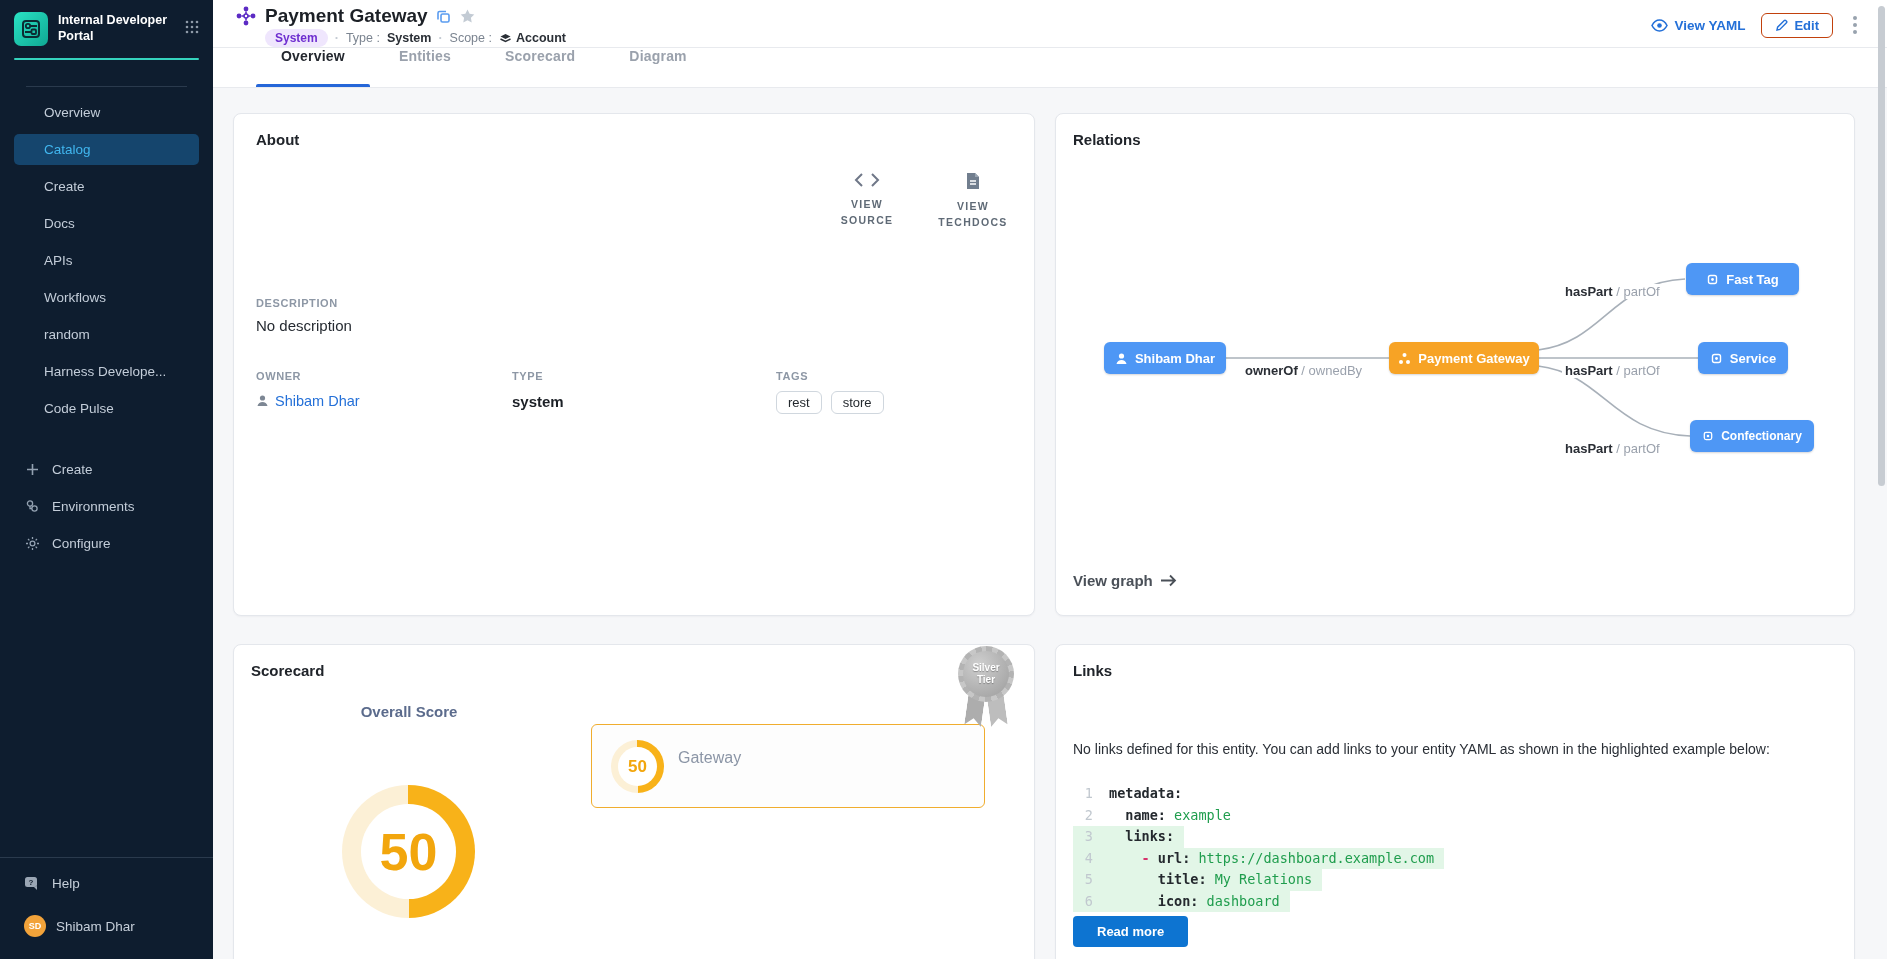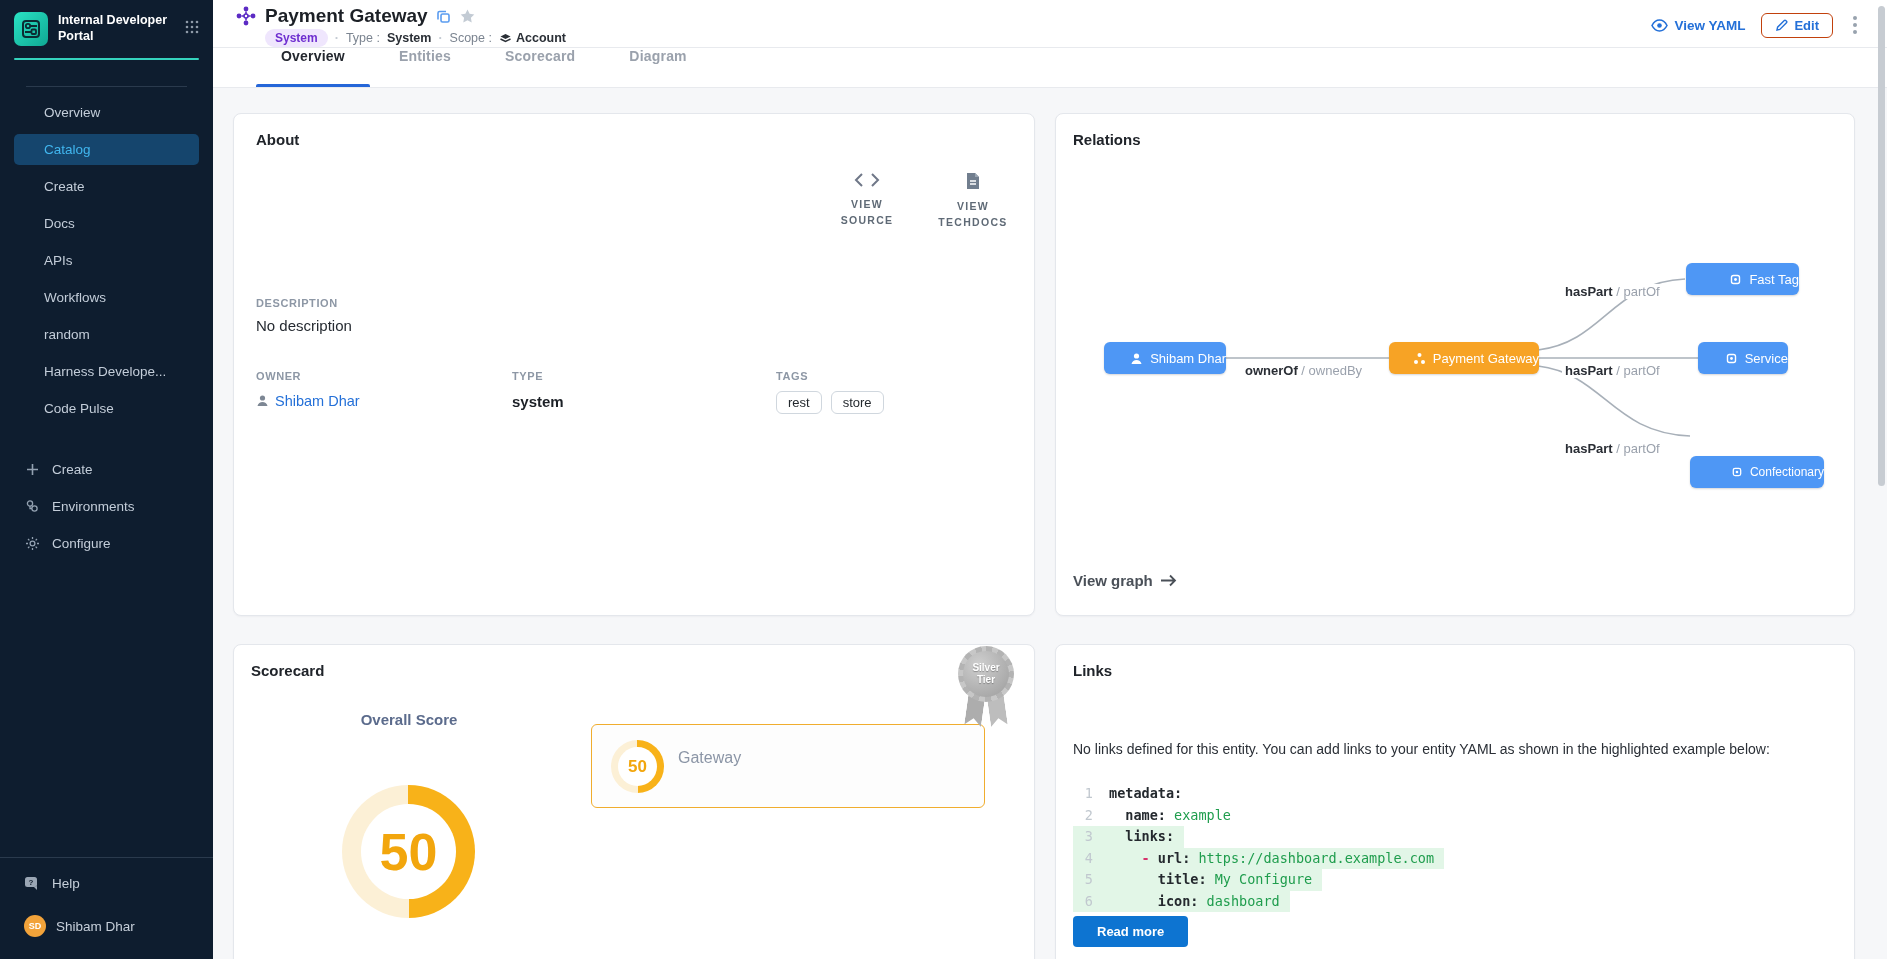--- a/index.html
+++ b/index.html
@@ -63,31 +63,31 @@
   .about-grid { display:grid; grid-template-columns:256px 264px auto; margin-top:36px; }
   .owner-link { display:flex; align-items:center; gap:6px; margin-top:11px; color:#2470d8; font-size:14.5px; cursor:pointer; }
   .type-val { margin-top:11px; font-size:15px; font-weight:700; color:#1c2026; }
   .tags-row { display:flex; gap:9px; margin-top:9px; }
   .tag-chip { border:1px solid #d0d7de; border-radius:6px; padding:3px 11px; font-size:13px; color:#24292e; cursor:pointer; background:#fff; }
 
   
   .relations { height:503px; padding:17px 17px; }
   .graph { position:absolute; inset:0; }
   .graph svg.edges { position:absolute; left:0; top:0; }
-  .node { position:absolute; height:32px; border-radius:6px; color:#fff; font-size:13px; font-weight:400; display:flex; align-items:center; justify-content:flex-end; gap:7px; cursor:pointer; box-shadow:0 1px 2px rgba(16,24,40,.18); }
+  .node { position:absolute; height:32px; border-radius:6px; color:#fff; font-size:13px; font-weight:700; display:flex; align-items:center; justify-content:center; gap:7px; cursor:pointer; box-shadow:0 1px 2px rgba(16,24,40,.18); }
   .node.blue { background:#4e97f5; }
   .node.orange { background:#f7a325; }
   .edge-label { position:absolute; font-size:13px; background:#fff; padding:0 3px; white-space:nowrap; }
   .edge-label .rel-a { color:#2a2e35; font-weight:600; }
   .edge-label .rel-b { color:#9aa1ac; }
   .view-graph { position:absolute; left:17px; top:458px; display:flex; align-items:center; gap:7px; font-size:15px; font-weight:600; color:#4a5058; cursor:pointer; background:none; border:none; }
 
   
   .scorecard { height:420px; padding:17px 17px; overflow:visible; }
-  .overall-label { position:absolute; left:90px; top:58px; width:170px; text-align:center; font-size:15px; font-weight:700; color:#5b6b8c;margin-top:8px; }
+  .overall-label { position:absolute; left:90px; top:58px; width:170px; text-align:center; font-size:15px; font-weight:700; color:#5b6b8c; }
   .donut { border-radius:50%; position:relative; }
   .donut::after { content:""; position:absolute; inset:0; border-radius:50%; background:#fff; }
   .donut-big { position:absolute; left:108px; top:140px; width:133px; height:133px; }
   .donut-big::after { inset:19px; }
   .donut-score-big { position:absolute; left:108px; top:140px; width:133px; height:133px; display:flex; align-items:center; justify-content:center; font-size:52px; font-weight:700; color:#f2a60d; z-index:2; }
   .mini-score-card { position:absolute; left:357px; top:79px; width:394px; height:84px; border:1px solid #f0ad2e; border-radius:6px; background:#fdfdfd; cursor:pointer; }
   .donut-mini { position:absolute; left:19px; top:15px; width:53px; height:53px; }
   .donut-mini::after { inset:7px; }
   .donut-score-mini { position:absolute; left:19px; top:15px; width:53px; height:53px; display:flex; align-items:center; justify-content:center; font-size:17px; font-weight:700; color:#f2a60d; z-index:2; }
   .mini-name { position:absolute; left:86px; top:24px; font-size:16px; color:#8b95a6; }
@@ -363,21 +363,21 @@
         </div>
 
         <div class="node blue" style="left:642px; top:228px; width:90px;">
           <svg width="13" height="13" viewBox="0 0 13 13" fill="none" stroke="#fff" stroke-width="1.4">
             <rect x="2.5" y="2.5" width="8" height="8" rx="2"></rect>
               <circle cx="6.5" cy="6.5" r="1.4" fill="#fff" stroke="none"></circle>
           </svg>
           <span>Service</span>
         </div>
 
-        <div class="node blue" style="left:634px; top:306px; width:134px; font-size:12px;margin-top:36px;">
+        <div class="node blue" style="left:634px; top:306px; width:124px; font-size:12px;">
           <svg width="12" height="12" viewBox="0 0 13 13" fill="none" stroke="#fff" stroke-width="1.4">
             <rect x="2.5" y="2.5" width="8" height="8" rx="2"></rect>
               <circle cx="6.5" cy="6.5" r="1.4" fill="#fff" stroke="none"></circle>
           </svg>
           <span>Confectionary</span>
         </div>
 
         <div class="edge-label" style="left:186px; top:249px;">
           <span class="rel-a">ownerOf</span><span class="rel-b"> / </span><span class="rel-b">ownedBy</span>
         </div>
@@ -425,21 +425,21 @@
     </section>
 
     <section class="card links">
       <h2 class="card-title">Links</h2>
       <p class="links-empty">No links defined for this entity. You can add links to your entity YAML as shown in the highlighted example below:</p>
       <div class="code-block" id="code-block">
           <div class="code-line"><span class="hl-wrap"><span class="ln">1</span><span class="tk-k">metadata:</span></span></div>
           <div class="code-line"><span class="hl-wrap"><span class="ln">2</span><span class="tk-k">  name:</span><span class="tk-v"> example</span></span></div>
           <div class="code-line hl"><span class="hl-wrap"><span class="ln">3</span><span class="tk-k">  links:</span></span></div>
           <div class="code-line hl"><span class="hl-wrap"><span class="ln">4</span><span class="tk-d">    - </span><span class="tk-k">url:</span><span class="tk-v"> https://dashboard.example.com</span></span></div>
-          <div class="code-line hl"><span class="hl-wrap"><span class="ln">5</span><span class="tk-k">      title:</span><span class="tk-v"> My Configure</span></span></div>
+          <div class="code-line hl"><span class="hl-wrap"><span class="ln">5</span><span class="tk-k">      title:</span><span class="tk-v"> My Relations</span></span></div>
           <div class="code-line hl"><span class="hl-wrap"><span class="ln">6</span><span class="tk-k">      icon:</span><span class="tk-v"> dashboard</span></span></div>
         </div>
       <button class="read-more-btn">Read more</button>
     </section>
 
   </div>
 </main>
 
 <div class="page-scrollbar"></div>
 

